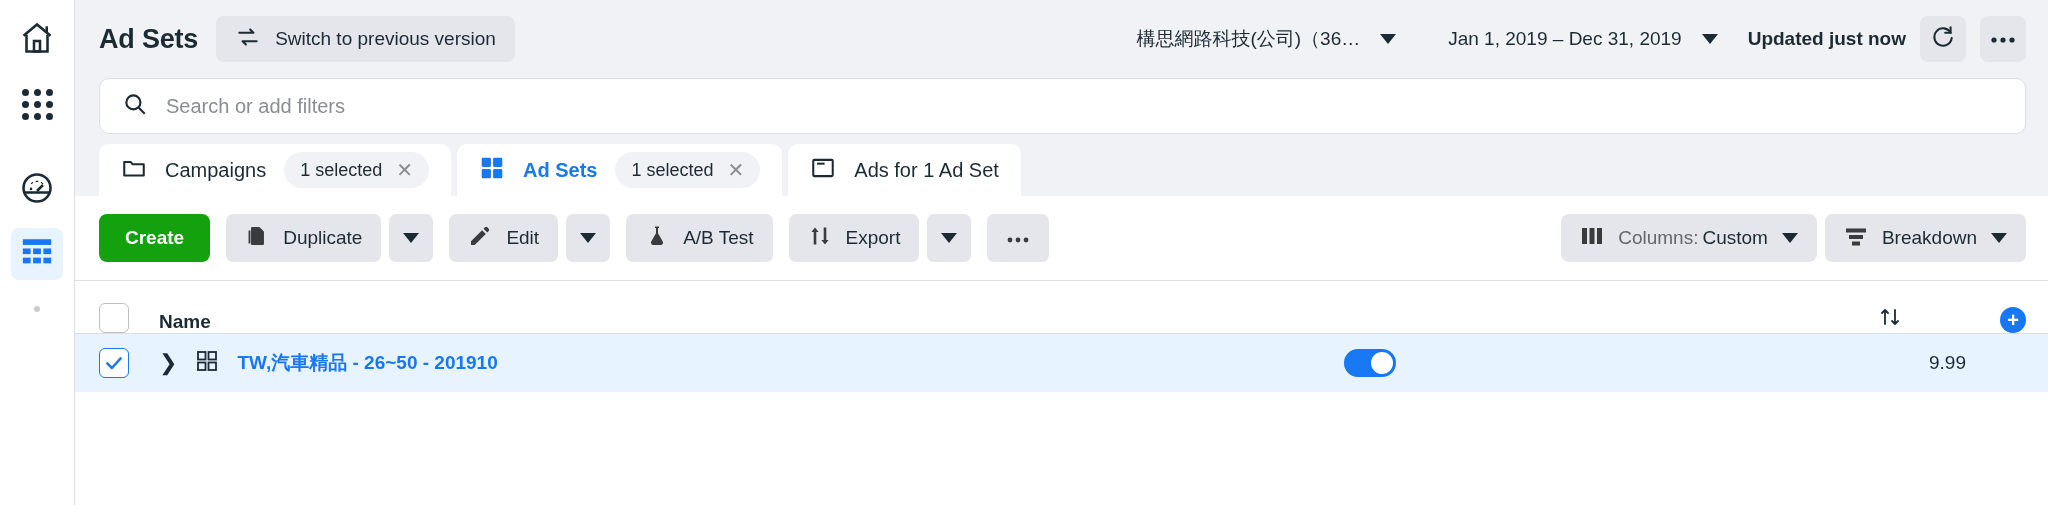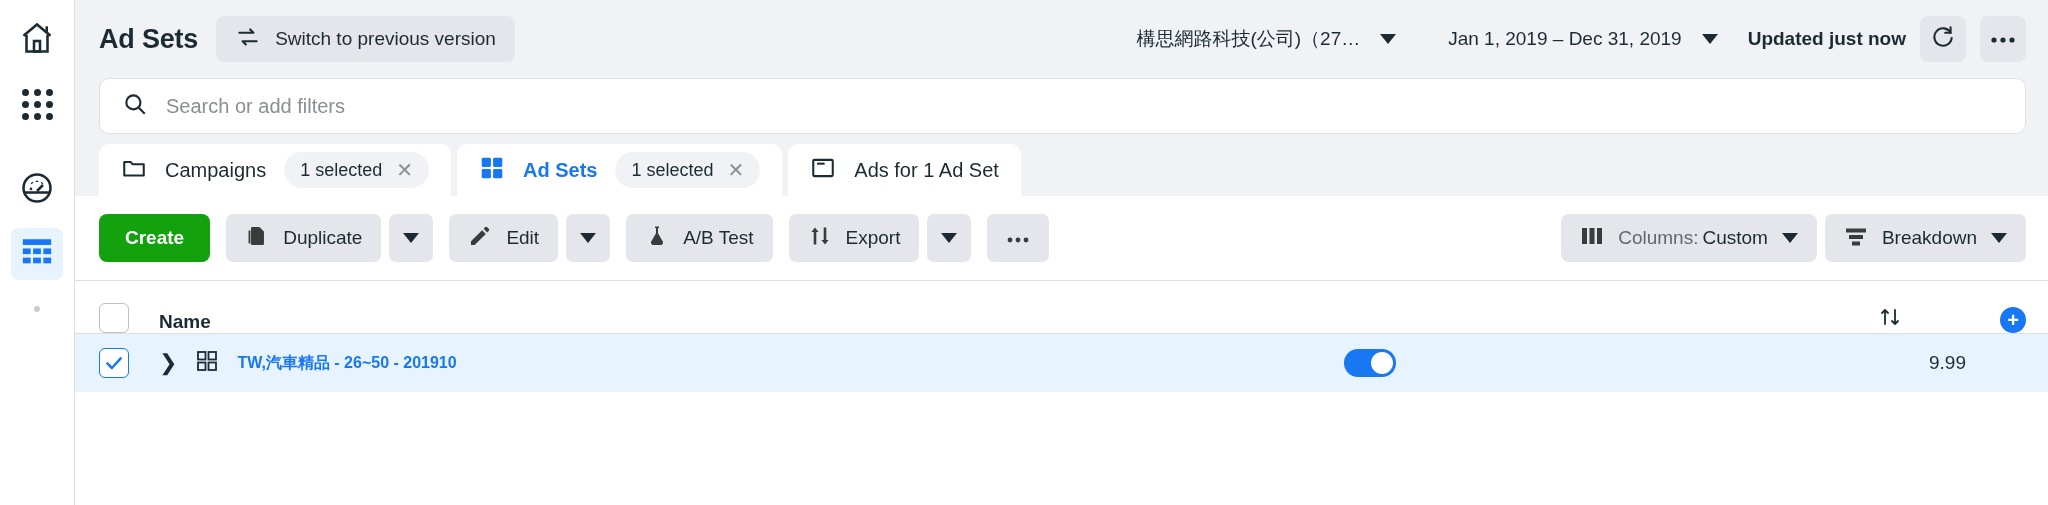--- a/index.html
+++ b/index.html
@@ -105,21 +105,21 @@
   .trow {
     display:flex;align-items:center;height:58px;background:#e7f3ff;
     padding: 0 22px 0 24px;
   }
   .cb {
     width:30px;height:30px;border:1px solid #bcc0c4;border-radius:6px;background:#fff;
     display:flex;align-items:center;justify-content:center;cursor:pointer;flex:0 0 30px;
   }
   .cb.checked { border-color:#1877f2; }
   .col-name { flex: 1 1 auto; display:flex; align-items:center; gap:18px; padding-left: 30px;}
-  .rowname { font-size:16px; font-weight:bold; color:#1c2b33; }
+  .rowname { font-size:19px; font-weight:bold; color:#1c2b33; }
   .rowname.link { color:#1877f2; }
   .chev { color:#1c2b33; font-size:22px; cursor:pointer; }
   .toggle {
     width:52px;height:28px;border-radius:14px;background:#1877f2;position:relative;cursor:pointer;flex:0 0 52px;
   }
   .toggle i { position:absolute; top:3px; right:3px; width:22px;height:22px;border-radius:50%;background:#fff; display:block;}
   .col-sort { width: 220px; display:flex; justify-content:center; }
   .col-roas { width: 520px; text-align:right; padding-right: 34px; }
   .col-val { width: 520px; text-align:right; padding-right: 34px; font-size:19px; color:#1c2b33;}
   .plus {
@@ -191,21 +191,21 @@
         <span>
           <svg width="26" height="26" viewBox="0 0 24 24" fill="none" stroke="#1c2b33" stroke-width="1.9" stroke-linecap="round" stroke-linejoin="round">
             <path d="M4 8h13l-3-3"></path>
               <path d="M20 16H7l3 3"></path>
           </svg>
         </span>
         <span>Switch to previous version</span>
       </div>
       <div class="spacer"></div>
       <div class="acct">
-        <span>構思網路科技(公司)（27…</span>
+        <span>構思網路科技(公司)（36…</span>
         <span class="caret"></span>
       </div>
       <div class="daterange">
         <span>Jan 1, 2019 – Dec 31, 2019</span>
         <span class="caret"></span>
       </div>
       <div class="updated">Updated just now</div>
       <div class="icon-btn">
         <span>
           <svg width="26" height="26" viewBox="0 0 24 24" fill="none" stroke="#1c2b33" stroke-width="1.9" stroke-linecap="round">

